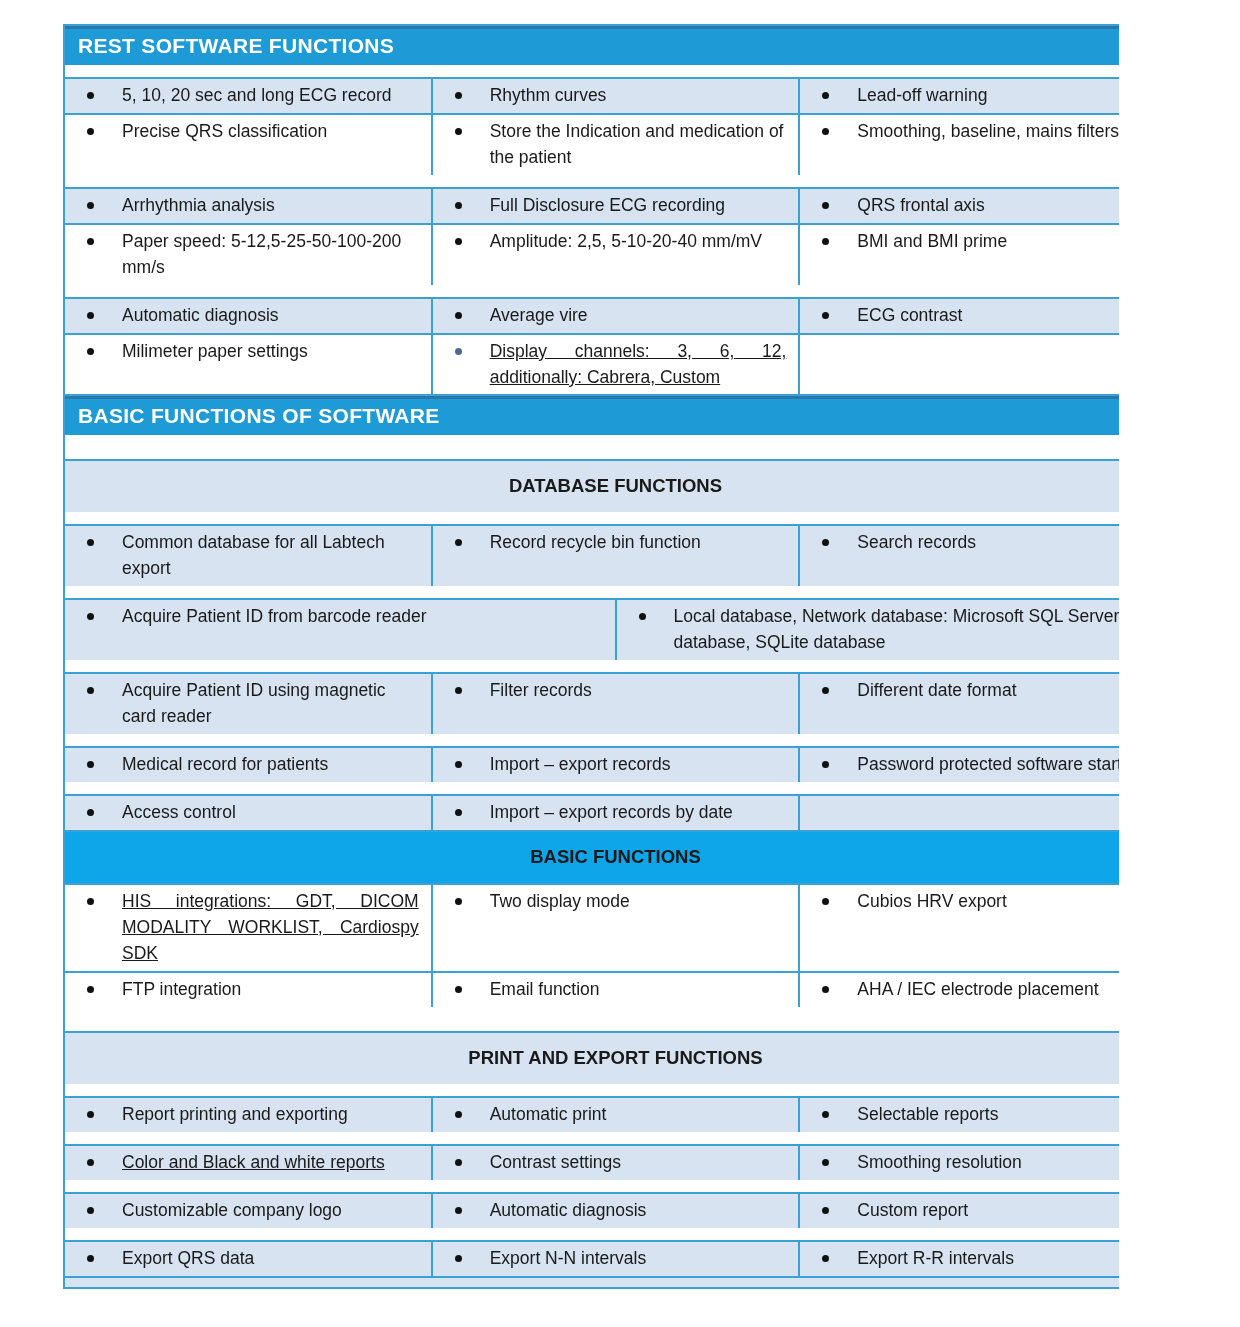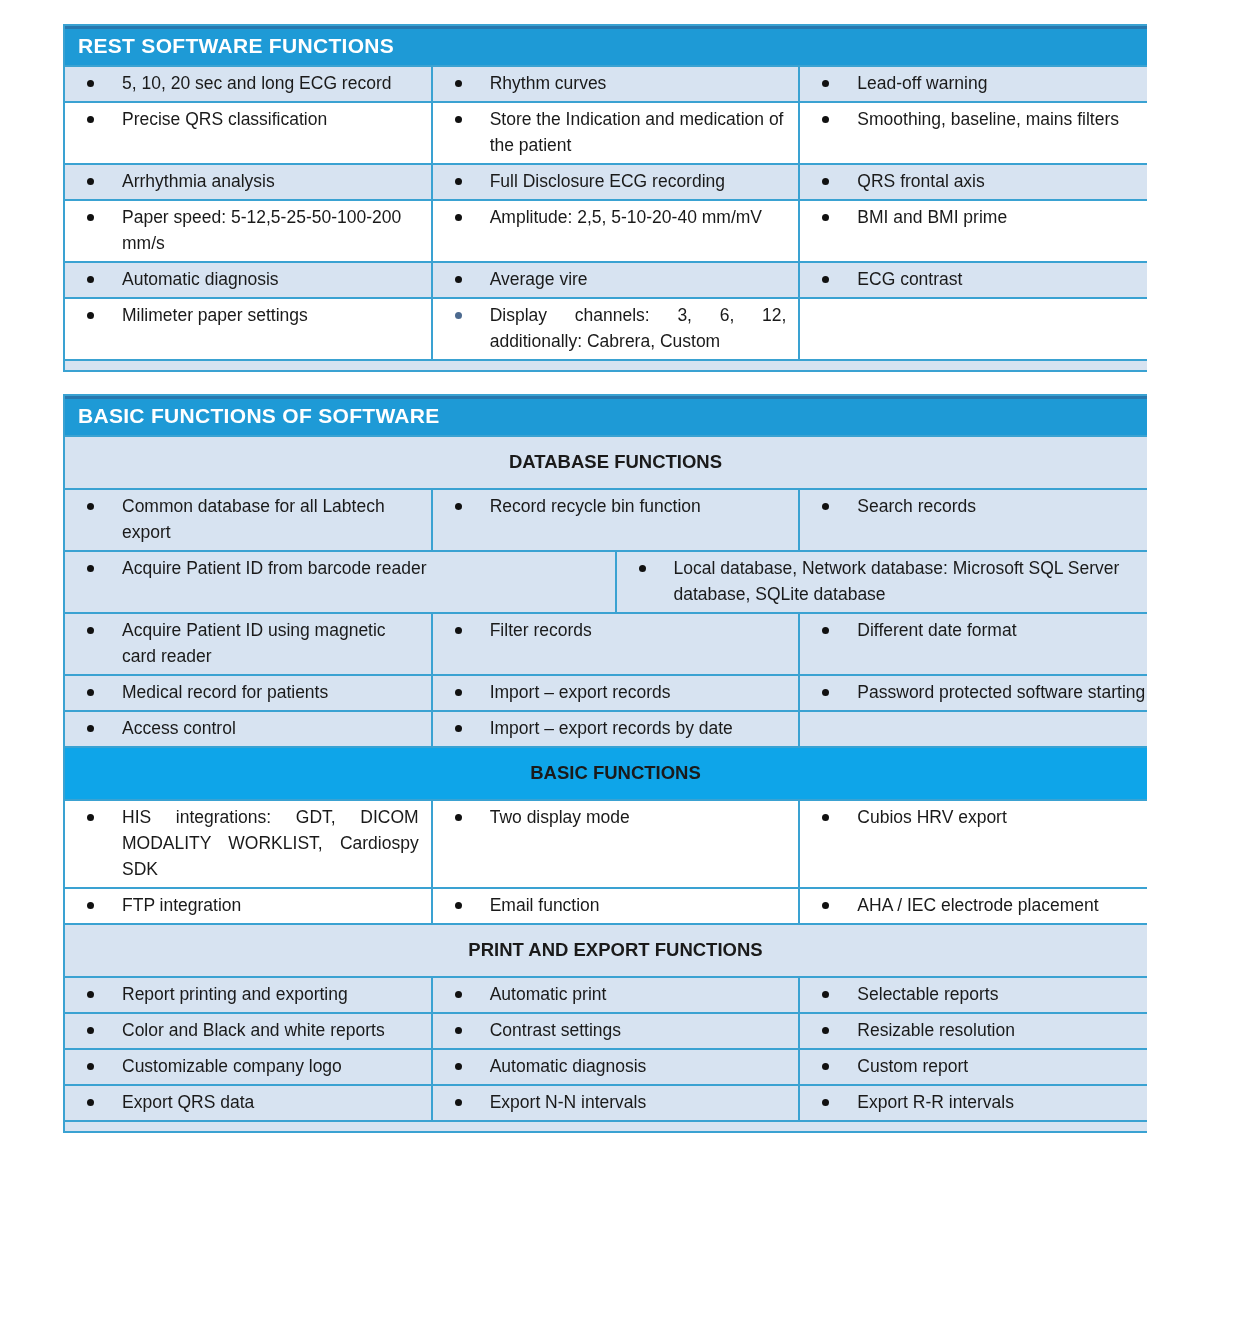--- a/index.html
+++ b/index.html
@@ -8,21 +8,20 @@
     background: #ffffff;
   }
   .page {
     position: relative;
     width: 1119px;
     height: 1327px;
     background: #ffffff;
     font-family: "Liberation Sans", sans-serif;
     color: var(--text, #1a1a1a);
     overflow: hidden;
-    padding-left: 28px;
   }
   .tbl {
     position: absolute;
     left: 63px;
     width: 1101px;
     border: 2px solid var(--border, #3aa2d2);
     box-sizing: content-box;
     background: #ffffff;
   }
   #table-0 { top: 24px; }
@@ -39,28 +38,28 @@
   }
   .subheader {
     text-align: center;
     font-weight: bold;
     font-size: 18.5px;
     line-height: 24px;
     padding: 13px 0 14px 0;
     border-top: 2px solid var(--border, #3aa2d2);
     background: #0ea5e9;
   }
-  .subheader.shaded { background: var(--shade, #d7e3f1); }
+  .subheader.shaded { background: var(--shade, #d7e3f1); margin-top: 24px; }
   .row {
     display: flex;
     align-items: stretch;
     border-top: 2px solid var(--border, #3aa2d2);
     background: #ffffff;
   }
-  .row.shaded { background: var(--shade, #d7e3f1); }
+  .row.shaded { background: var(--shade, #d7e3f1); margin-top: 12px; }
   .cell {
     flex: 1 1 0;
     position: relative;
     padding: 3px 12px 5px 57px;
     min-height: 24px;
     box-sizing: border-box;
   }
   .cell + .cell { border-left: 2px solid var(--border, #3aa2d2); }
   .bullet {
     position: absolute;
@@ -74,20 +73,21 @@
   .bullet.alt { background: var(--bullet-alt, #4c6a8f); }
   .cell-text {
     display: block;
     font-size: 17.5px;
     line-height: 26px;
     text-align: left;
   }
   .cell.justify .cell-text {
     text-align: justify;
     text-align-last: left;
+    text-decoration: underline;
   }
   .footer-strip {
     height: 9px;
     border-top: 2px solid var(--border, #3aa2d2);
     background: var(--shade, #d7e3f1);
   }
 </style>
 </head>
 <body>
 
@@ -293,21 +293,21 @@
         <div class="cell justify">
           <div class="bullet"></div>
           <div class="cell-text">Color and Black and white reports</div>
         </div>
         <div class="cell">
           <div class="bullet"></div>
           <div class="cell-text">Contrast settings</div>
         </div>
         <div class="cell">
           <div class="bullet"></div>
-          <div class="cell-text">Resizable resolution</div>
+          <div class="cell-text">Smoothing resolution</div>
         </div>
       </div>
       <div class="row shaded">
         <div class="cell">
           <div class="bullet"></div>
           <div class="cell-text">Customizable company logo</div>
         </div>
         <div class="cell">
           <div class="bullet"></div>
           <div class="cell-text">Automatic diagnosis</div>

